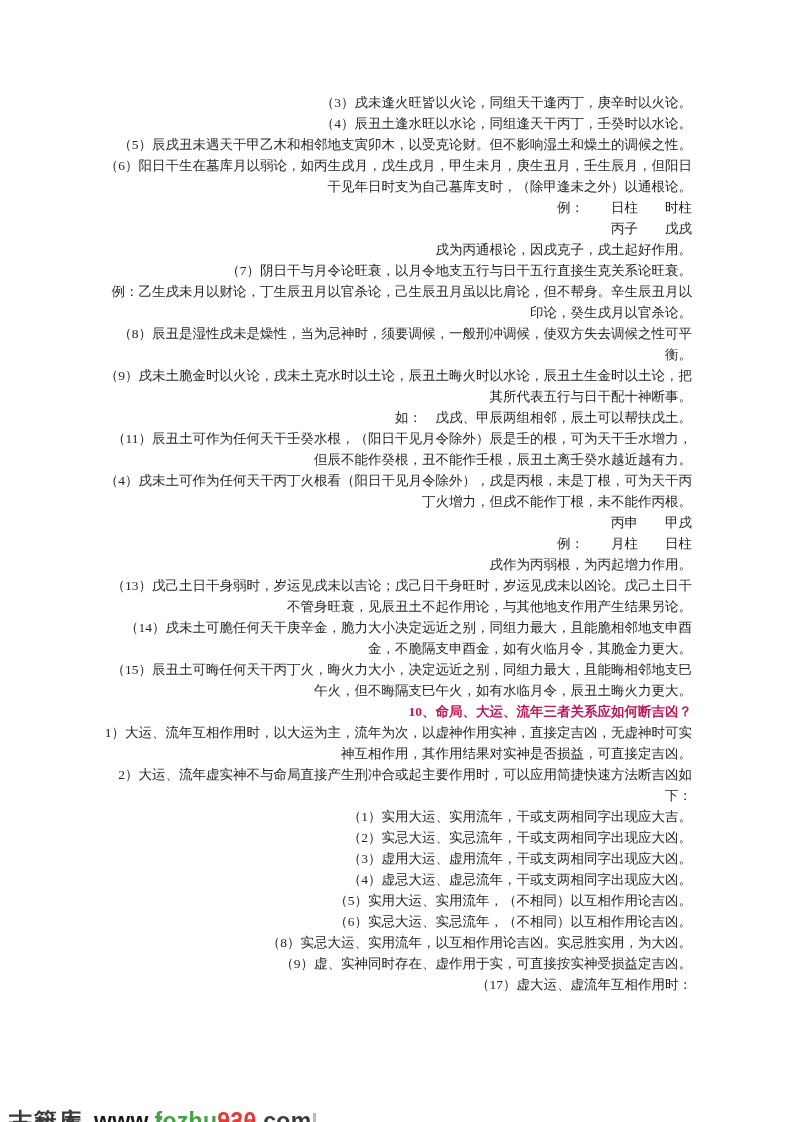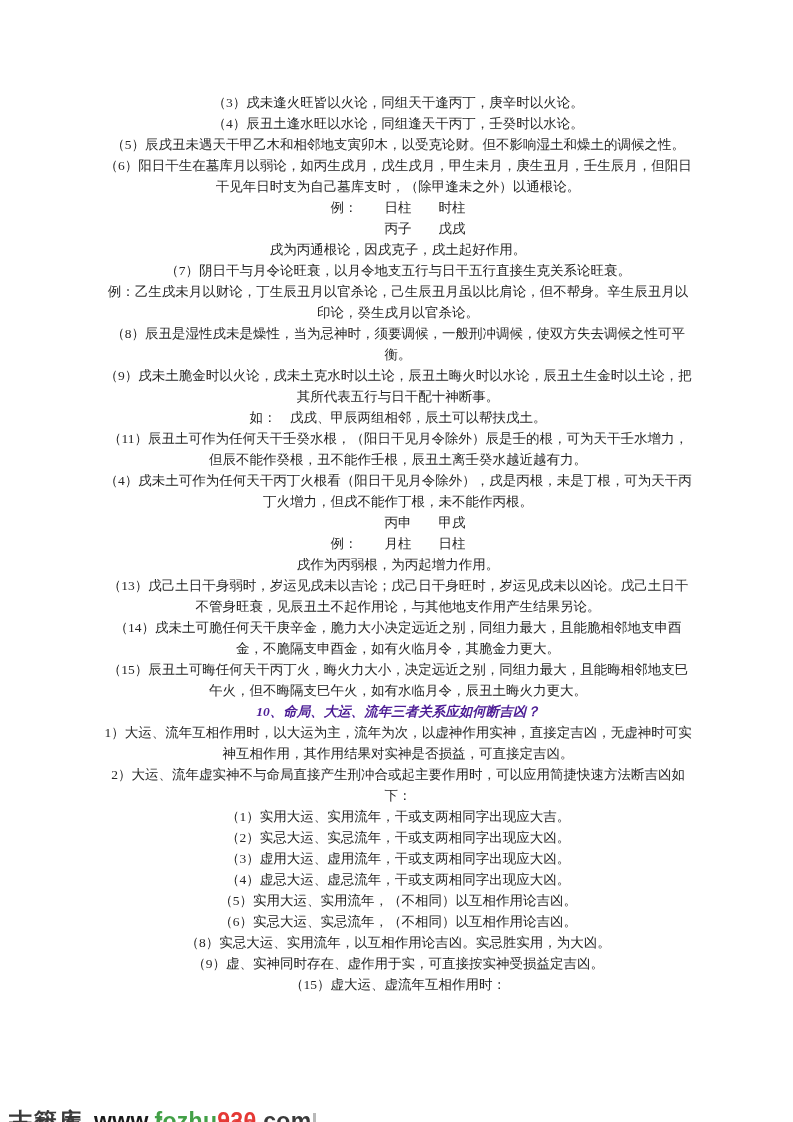--- a/index.html
+++ b/index.html
@@ -5,26 +5,26 @@
   html,body{margin:0;padding:0;}
   body{
     width:793px;height:1122px;position:relative;
     background:#ffffff;overflow:hidden;
     font-family:"Liberation Serif","DejaVu Serif",serif;
   }
   .page{position:absolute;inset:0;background:#ffffff;}
   .textblock{
     position:absolute;left:104px;top:92px;width:588px;
     font-size:13.5px;line-height:21px;color:#262626;
-    text-align:center;
+    text-align:right;
   }
   .textblock p{margin:0;white-space:pre-wrap;}
   .section-heading{
-    font-size:13.5px;line-height:21px;font-weight:bold;color:#4c1d95;
-    margin:21px 0 0 0;white-space:pre-wrap;font-style:italic;
+    font-size:13.5px;line-height:21px;font-weight:bold;color:#be185d;
+    margin:21px 0 0 0;white-space:pre-wrap;
   }
   .footer{
     position:absolute;left:9px;top:1080px;height:30px;
     font-family:"Liberation Sans","DejaVu Sans",sans-serif;
     font-weight:bold;font-size:23px;line-height:30px;
     white-space:nowrap;letter-spacing:0.3px;margin-top:26px;
   }
   .footer .brand{margin-right:10px;letter-spacing:2px;}
   .cut-mark{
     display:inline-block;width:3px;height:16px;background:#b9b9b9;
@@ -70,21 +70,21 @@
     <p>1）大运、流年互相作用时，以大运为主，流年为次，以虚神作用实神，直接定吉凶，无虚神时可实神互相作用，其作用结果对实神是否损益，可直接定吉凶。</p>
     <p>2）大运、流年虚实神不与命局直接产生刑冲合或起主要作用时，可以应用简捷快速方法断吉凶如下：</p>
     <p>（1）实用大运、实用流年，干或支两相同字出现应大吉。</p>
     <p>（2）实忌大运、实忌流年，干或支两相同字出现应大凶。</p>
     <p>（3）虚用大运、虚用流年，干或支两相同字出现应大凶。</p>
     <p>（4）虚忌大运、虚忌流年，干或支两相同字出现应大凶。</p>
     <p>（5）实用大运、实用流年，（不相同）以互相作用论吉凶。</p>
     <p>（6）实忌大运、实忌流年，（不相同）以互相作用论吉凶。</p>
     <p>（8）实忌大运、实用流年，以互相作用论吉凶。实忌胜实用，为大凶。</p>
     <p>（9）虚、实神同时存在、虚作用于实，可直接按实神受损益定吉凶。</p>
-    <p>（15）虚大运、虚流年互相作用时：</p>
+    <p>（17）虚大运、虚流年互相作用时：</p>
   </div>
 
   <div class="footer">
     <span class="brand" style="color: rgb(58, 58, 58);">古籍库</span><span style="color: rgb(26, 26, 26);">www.</span><span style="color: rgb(67, 160, 71);">fozhu</span><span style="color: rgb(229, 57, 53);">920</span><span style="color: rgb(58, 58, 58);">.com</span><span class="cut-mark"></span>
   </div>
 
   <div class="footer-clip">
     <span class="brand" style="color: rgb(58, 58, 58);">古籍库</span><span style="color: rgb(26, 26, 26);">www.</span><span style="color: rgb(67, 160, 71);">fozhu</span><span style="color: rgb(229, 57, 53);">920</span><span style="color: rgb(58, 58, 58);">.com</span>
   </div>
 

